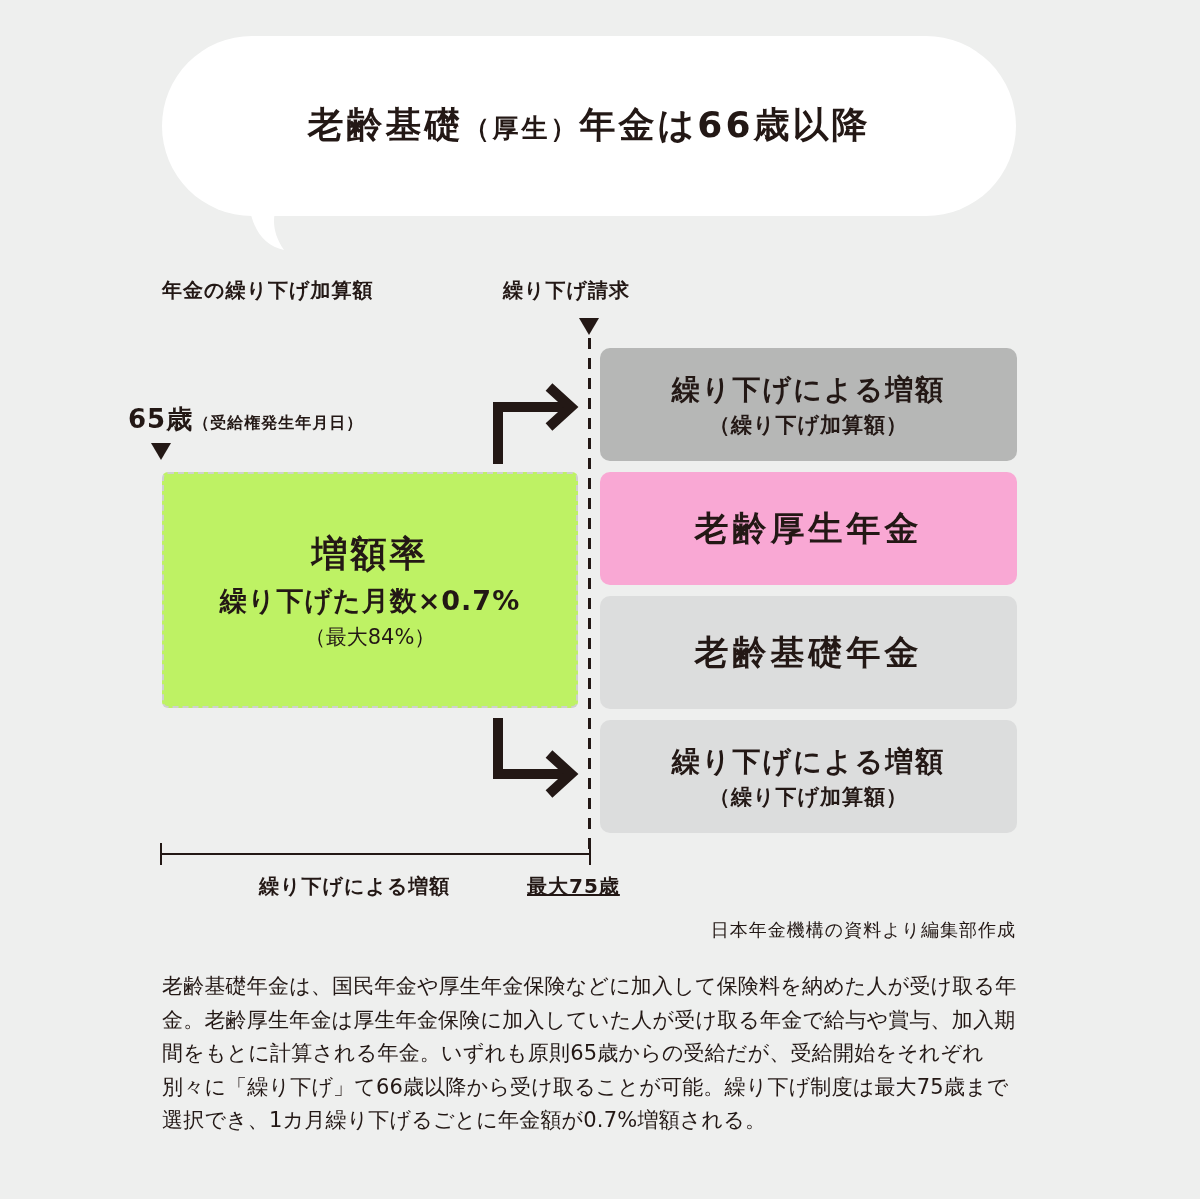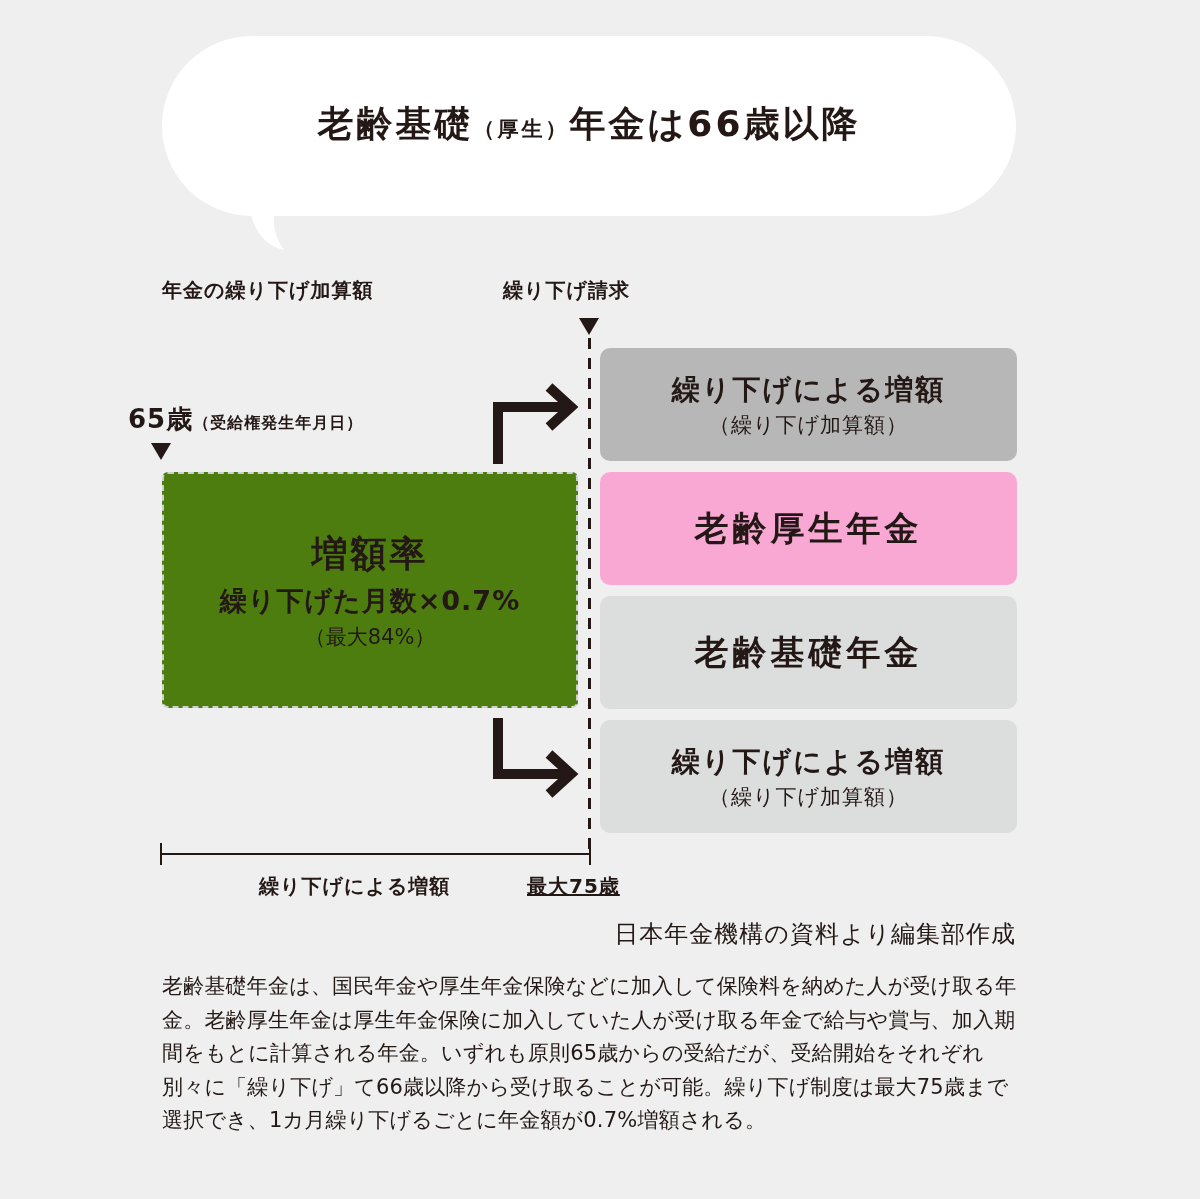--- a/index.html
+++ b/index.html
@@ -8,51 +8,51 @@
 
     .bubble {
       position: absolute; left: 162px; top: 36px; width: 854px; height: 180px;
       background: #ffffff; border-radius: 90px;
       display: flex; flex-direction: column; align-items: center; justify-content: center;
     }
     .bubble-tail {
       position: absolute; left: 248px; top: 200px; width: 40px; height: 52px;
     }
     .bubble .line { font-size: 36px; font-weight: bold; letter-spacing: 3px; line-height: 60px; color: #231815; }
-    .bubble .paren { font-size: 21px; font-weight: bold; }
+    .bubble .paren { font-size: 26px; font-weight: bold; }
 
     .label { position: absolute; font-size: 20px; font-weight: bold; letter-spacing: 1px; white-space: nowrap; }
     .tri { position: absolute; width: 0; height: 0; border-left: 10px solid transparent; border-right: 10px solid transparent; border-top: 17px solid #231815; }
 
     .dashline { position: absolute; left: 588px; top: 338px; width: 3px; height: 520px;
       background: repeating-linear-gradient(to bottom, #231815 0 11px, transparent 11px 20px); }
 
     .stack-box {
       position: absolute; left: 600px; width: 417px; border-radius: 10px;
       display: flex; flex-direction: column; align-items: center; justify-content: center;
     }
     .stack-box .main { font-size: 28px; font-weight: bold; letter-spacing: 2px; }
     .stack-box .main.big { font-size: 34px; letter-spacing: 4px; }
-    .stack-box .sub { font-size: 21px; font-weight: normal; margin-top: 2px; letter-spacing: 1px; }
+    .stack-box .sub { font-size: 21px; font-weight: bold; margin-top: 2px; letter-spacing: 1px; }
 
     .rate-box {
       position: absolute; left: 162px; top: 472px; width: 416px; height: 236px;
-      background: #4d7c0f; border: 2px dashed #cfd0cf; border-radius: 6px;
+      background: #bef264; border: 2px dashed #cfd0cf; border-radius: 6px;
       display: flex; flex-direction: column; align-items: center; justify-content: center;
     }
     .rate-box .title { font-size: 36px; font-weight: bold; letter-spacing: 3px; }
     .rate-box .formula { font-size: 27px; font-weight: bold; letter-spacing: 1px; margin-top: 4px; }
     .rate-box .max { font-size: 21px; font-weight: normal; margin-top: 4px; }
 
     .arrow { position: absolute; }
 
     .period-line { position: absolute; left: 161px; top: 853px; width: 430px; height: 2px; background: #231815; }
     .period-tick { position: absolute; top: 843px; width: 2px; height: 22px; background: #231815; }
 
-    .source { position: absolute; right: 184px; top: 918px; font-size: 24px; color: #231815; letter-spacing: 1px; }
+    .source { position: absolute; right: 184px; top: 918px; font-size: 18px; color: #231815; letter-spacing: 1px; }
 
     .body-text {
       position: absolute; left: 162px; top: 970px; width: 858px;
       font-size: 21px; line-height: 33.5px; color: #231815; letter-spacing: 0.2px;
     }
   </style>
 </head>
 <body>
 
 <div class="bubble">

